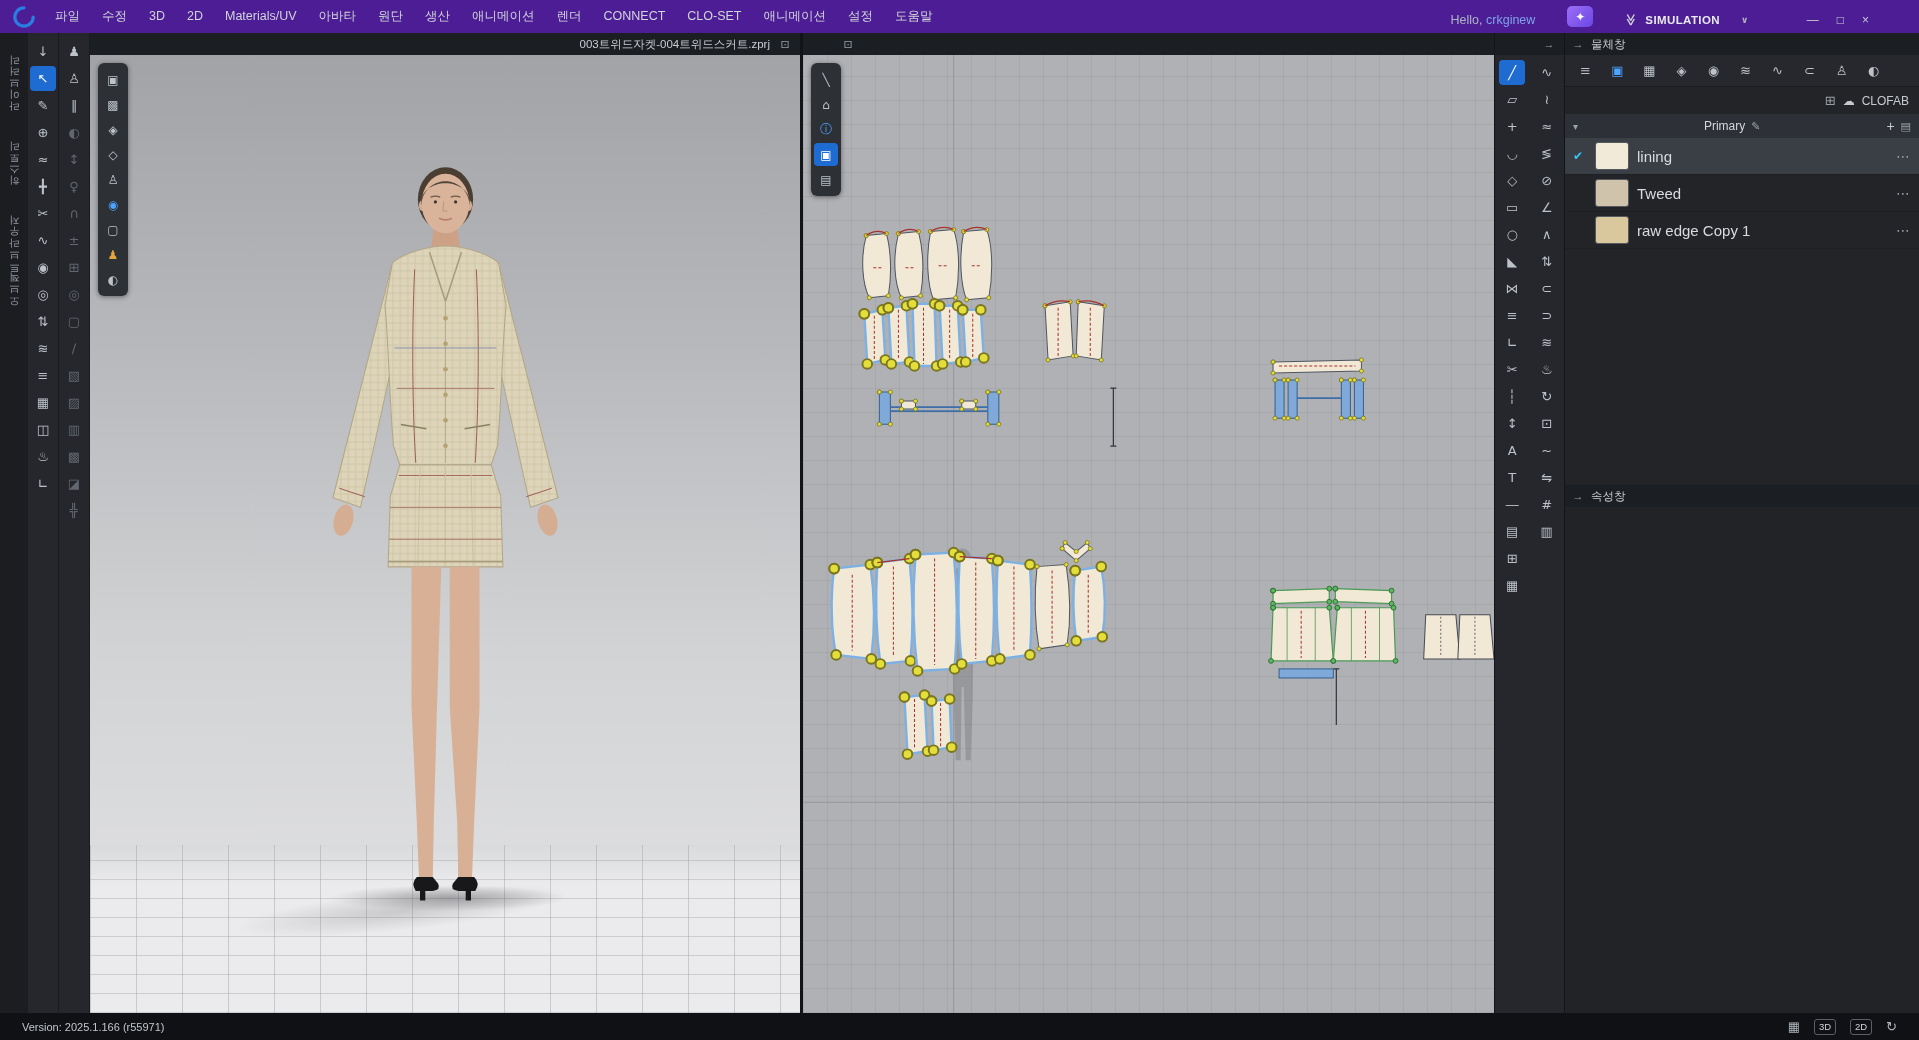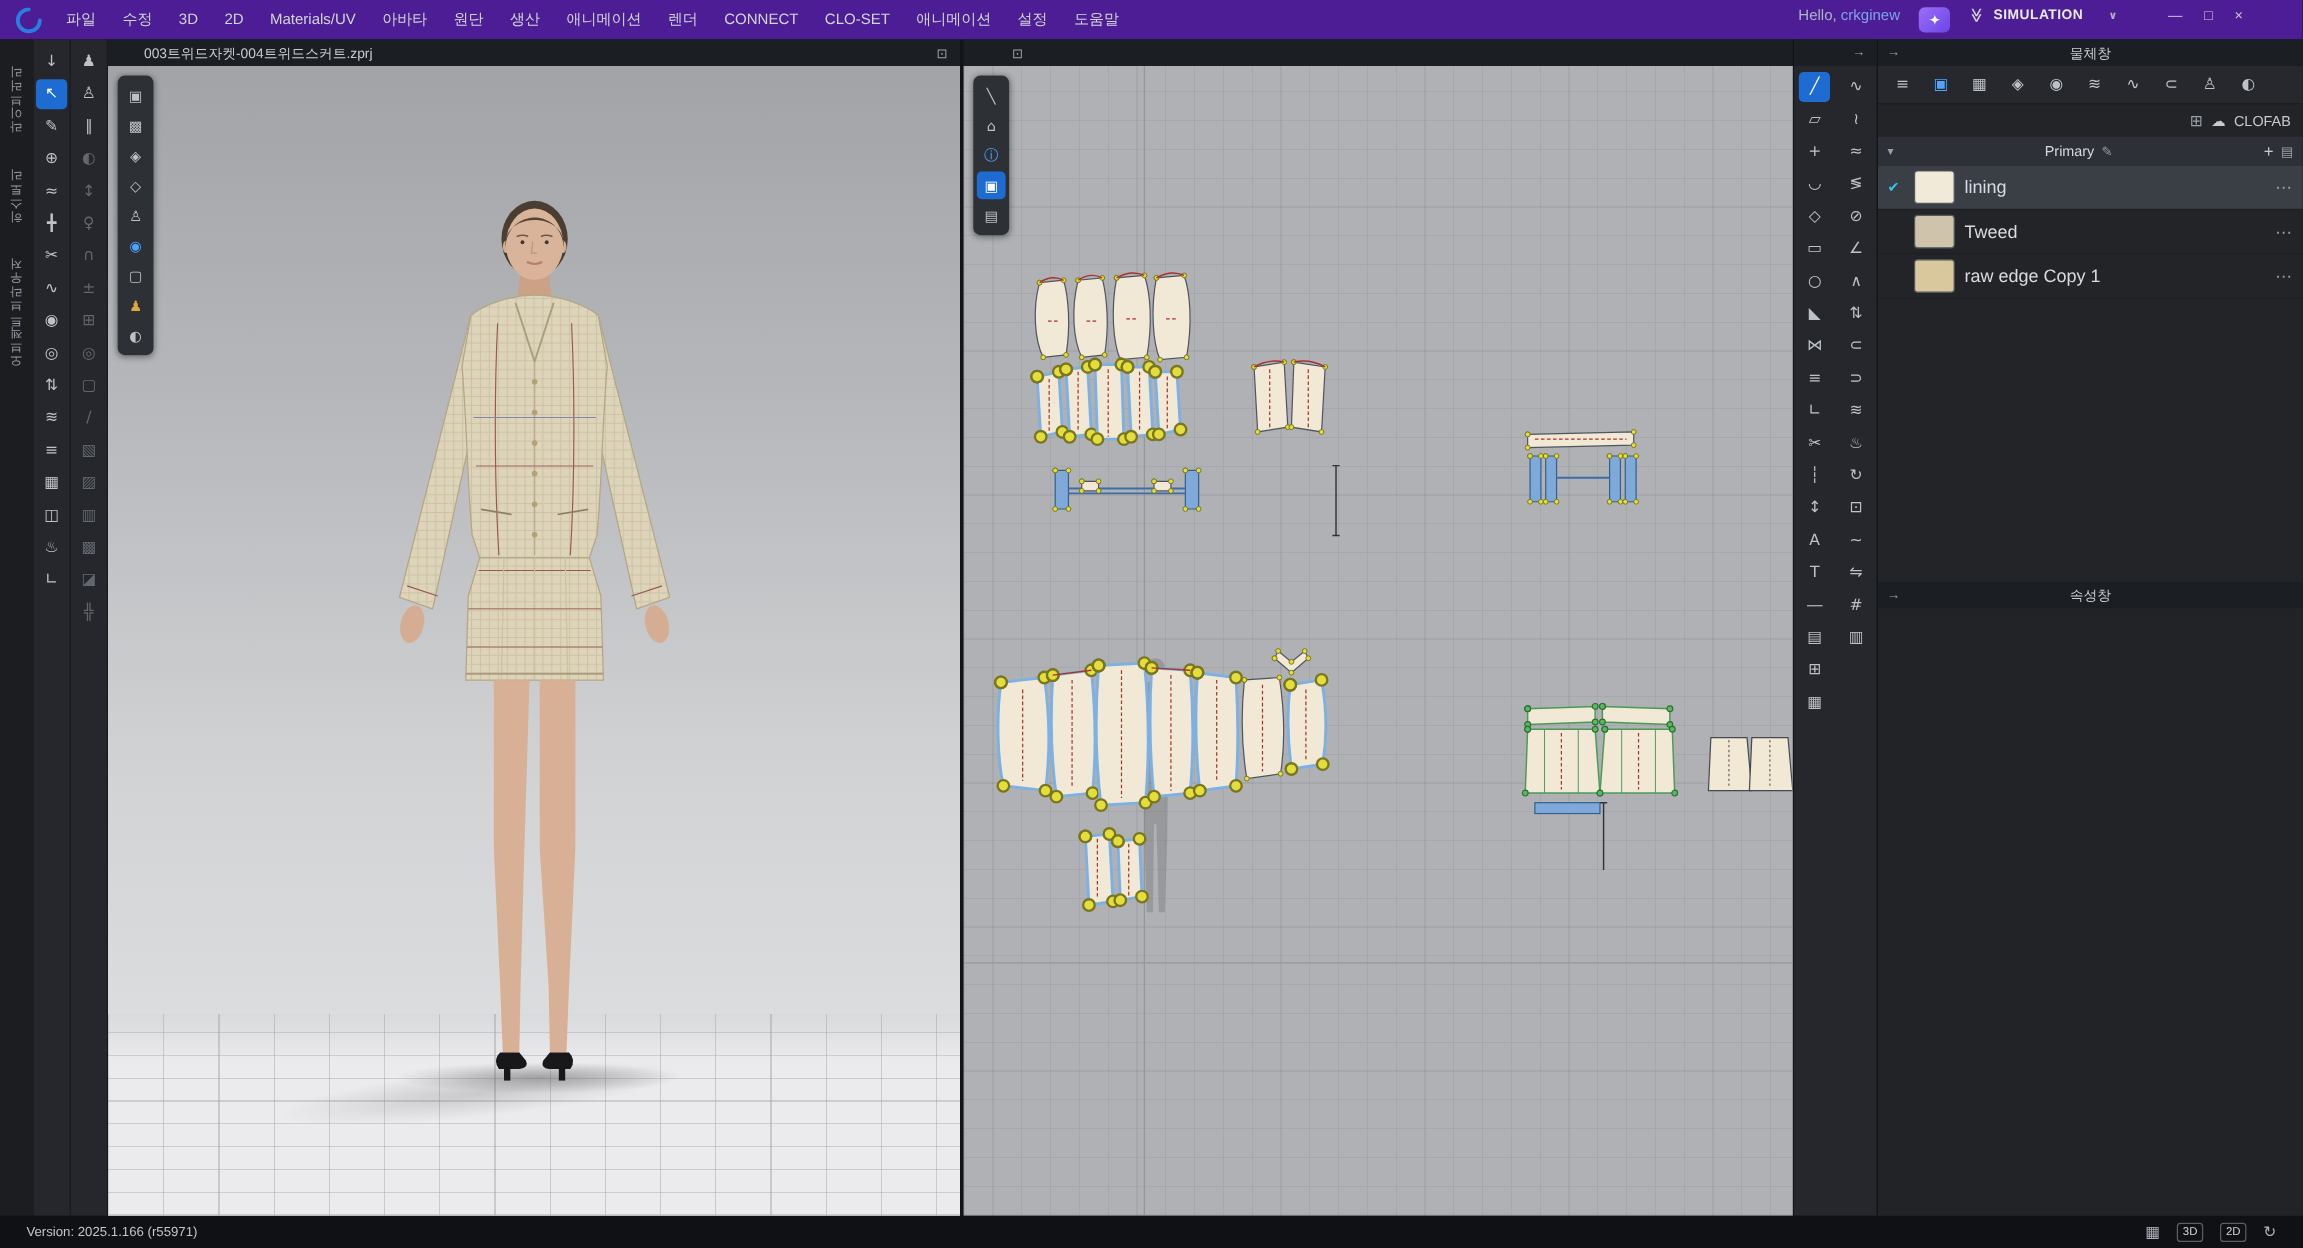--- a/index.html
+++ b/index.html
@@ -4,21 +4,21 @@
 <style>
   *{margin:0;padding:0;box-sizing:border-box}
   html,body{width:1919px;height:1040px;overflow:hidden;background:#121417;
     font-family:"Liberation Sans","DejaVu Sans",sans-serif;color:#d2d5da}
 
   
   .topbar{height:33px;background:#4c1d95;display:flex;align-items:center;font-size:12.5px;padding:0 12px}
   .logo{width:24px;height:24px;display:flex;align-items:center;justify-content:center;margin-right:8px;cursor:pointer}
   .menu{display:flex}
   .menu-item{padding:0 11px;line-height:33px;cursor:pointer;white-space:nowrap}
-  .top-right{margin-left:auto;display:flex;align-items:flex-start;gap:16px}
+  .top-right{margin-left:auto;display:flex;align-items:flex-end;gap:32px}
   .greet{color:#aeb6c4}
   .uname{color:#7fa3ea;cursor:pointer}
   .ai-btn{width:26px;height:21px;border-radius:5px;background:linear-gradient(135deg,#9d6ef6,#6a46e6);
     color:#fff;display:inline-flex;align-items:center;justify-content:center;font-size:12px;cursor:pointer}
   .sim-group{display:inline-flex;align-items:center;gap:7px;font-weight:bold;letter-spacing:.4px;color:#e8eaee;font-size:11.5px;cursor:pointer}
   .sim-ico{transform:rotate(90deg);font-size:12px;display:inline-block;color:#cfd3d8}
   .sim-caret{margin-left:14px;font-size:9px;color:#aeb3bb}
   .winctl{display:inline-flex;gap:18px;margin-left:26px;padding-right:38px;color:#c6cad0;font-size:12px}
   .winctl span{cursor:pointer}
 
@@ -35,21 +35,21 @@
   .tool.dim{color:#62676f}
   .tool.blue{color:#4da3ff}
   .tool.orange{color:#e2a43f}
 
   .win{display:flex;flex-direction:column}
   .win3d{width:710px}
   .vgap{width:3px;background:#121417}
   .win2d{flex:1}
   .titlebar{height:22px;background:#1b1e23;display:flex;align-items:center;color:#c9cdd3;font-size:11.5px}
   .tb-sp{width:30px}
-  .tb-title{flex:1;text-align:left;white-space:nowrap;overflow:hidden}
+  .tb-title{flex:1;text-align:right;white-space:nowrap;overflow:hidden}
   .tb-ico{width:30px;text-align:center;color:#9aa0a8;font-size:11px;cursor:pointer}
 
   
   .vp3d{position:relative;flex:1;overflow:hidden;
     background:linear-gradient(180deg,#a2a3a7 0%,#b7b8bb 30%,#d2d3d5 62%,#e4e4e6 100%)}
   .floor{position:absolute;left:0;right:0;bottom:0;height:168px;background-color:#e7e7e9;
     background-image:
       repeating-linear-gradient(90deg,rgba(158,160,164,.45) 0 1px,transparent 1px 46px),
       repeating-linear-gradient(0deg,rgba(158,160,164,.4) 0 1px,transparent 1px 19px),
       linear-gradient(180deg,#d9dadc 0,#ebebed 40px)}
@@ -87,21 +87,21 @@
   
   .rtools{width:70px;background:#25272c;border-left:1px solid #121417;display:flex;flex-direction:column}
   .rt-head{height:22px;display:flex;align-items:center;justify-content:flex-end;background:#1b1e23}
   .rt-cols{display:flex;flex:1}
   .rtcol{width:35px;display:flex;flex-direction:column;align-items:center;padding-top:4px}
 
   
   .rpanel{width:355px;background:#222428;border-left:1px solid #121417;display:flex;flex-direction:column}
   .rp-header{height:22px;background:#1b1e23;display:flex;align-items:center;color:#c9cdd3;font-size:11.5px}
   .rp-arrow{width:26px;text-align:center;color:#9aa0a8;font-size:11px;cursor:pointer}
-  .rp-title{flex:1;text-align:center}
+  .rp-title{flex:1;text-align:left}
   .obj-tabs{height:32px;display:flex;align-items:center;padding:0 6px;gap:3px;background:#26282d;border-bottom:1px solid #1a1c20}
   .obj-tabs .tool{width:29px}
   .clofab{height:27px;display:flex;align-items:center;justify-content:flex-end;gap:7px;padding:0 10px;color:#c6cad0;font-size:12px}
   .cf-add{color:#9aa0a8;cursor:pointer;font-size:13px}
   .cf-cloud{font-size:12px;color:#c6cad0}
   .cf-label{cursor:pointer}
   .primary{height:24px;background:#2d3036;display:flex;align-items:center;padding:0 8px;color:#d4d7db;font-size:12px;gap:6px}
   .pr-fl{flex:1}
   .pr-caret{color:#9aa0a8;font-size:10px;cursor:pointer}
   .pr-edit{color:#9aa0a8;font-size:11px;cursor:pointer}

